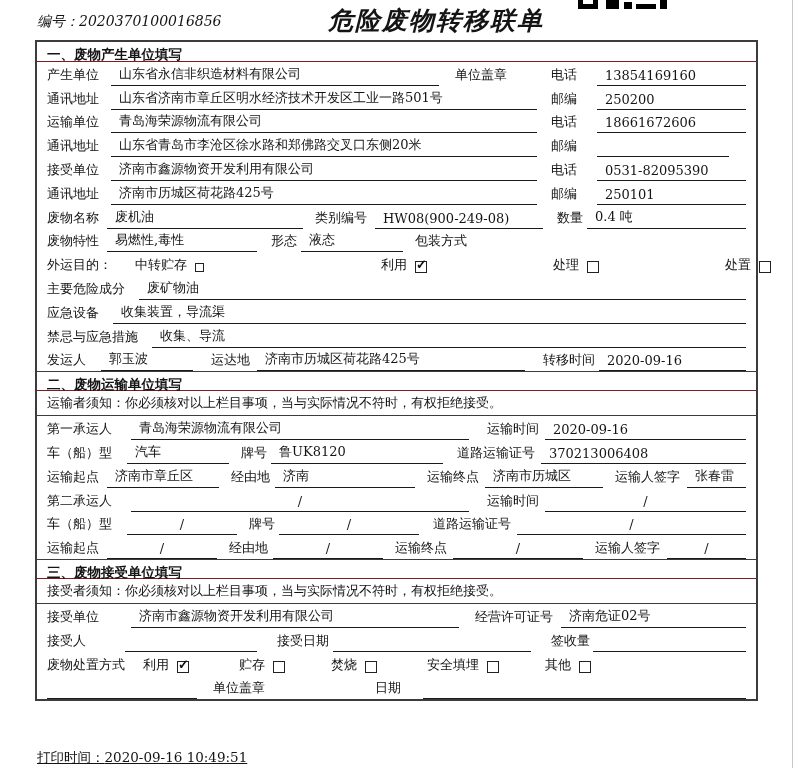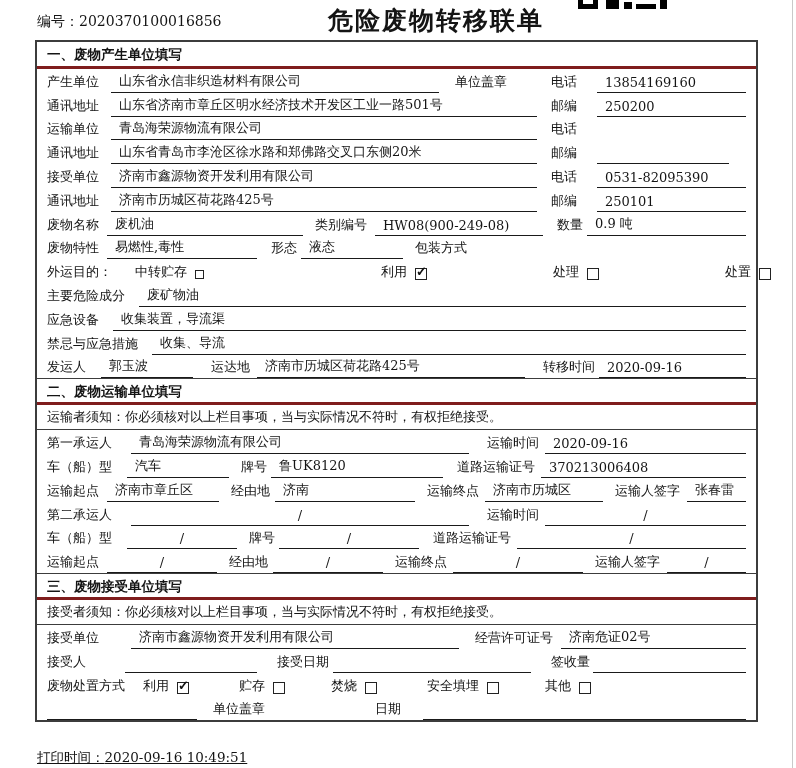--- a/index.html
+++ b/index.html
@@ -8,37 +8,37 @@
     font-family: "DejaVu Serif", "Liberation Serif", serif;
     font-size: 13px;
     color: #141414;
     position: relative;
   }
   .window-edge {
     position: absolute; top: 0; right: 3px; width: 1px; height: 768px;
     background: #c9c9c9;
   }
   
-  .header { position: relative; height: 52px; }
+  .header { position: relative; height: 52px; font-style: italic; }
   .serial { position: absolute; left: 37px; top: 13px; font-size: 14px; white-space: nowrap; }
   .doc-title {
     position: absolute; left: 328px; top: 4px;
     font-size: 25px; font-weight: bold; letter-spacing: 2px; white-space: nowrap;
   }
   .qr { position: absolute; left: 578px; top: 0; width: 90px; height: 10px; }
   .qr i { position: absolute; background: #000; display: block; }
   
   .form {
     position: absolute; left: 35px; top: 40px; width: 723px;
     border: 2px solid #3c3c3c; background: #fff;
   }
   .sec-title {
-    height: 27px; line-height: 25px; padding-left: 10px;
+    height: 20px; line-height: 25px; padding-left: 10px;
     font-weight: bold; font-size: 13.5px;
-    border-bottom: 3px solid #7f1d1d;
+    border-bottom: 1px solid #7f1d1d;
     white-space: nowrap;
   }
   .sec-title.not-first { border-top: 1px solid #3c3c3c; }
   .notice { height: 25px; line-height: 24px; padding-left: 10px; border-bottom: 1px solid #3c3c3c; white-space: nowrap; }
   .row {
     height: 23.8px; padding: 0 10px;
     display: flex; align-items: flex-end;
   }
   .lbl { white-space: nowrap; padding-bottom: 2px; flex-shrink: 0; }
   .plain { white-space: nowrap; padding-bottom: 2px; }
@@ -103,20 +103,21 @@
     <span class="lbl" style="flex:0 0 46px">邮编</span>
     <span class="u" style="flex:1">250200</span>
   </div>
 
   <div class="row">
     <span class="lbl" style="flex:0 0 64px">运输单位</span>
     <span class="mid" style="flex:0 0 440px">
         <span class="u" style="flex:1;margin-right:14px">青岛海荣源物流有限公司</span>
       </span>
     <span class="lbl" style="flex:0 0 46px">电话</span>
+    <span class="u" style="flex:1">18661672606</span>
   </div>
 
   <div class="row">
     <span class="lbl" style="flex:0 0 64px">通讯地址</span>
     <span class="mid" style="flex:0 0 440px">
         <span class="u" style="flex:1;margin-right:14px">山东省青岛市李沧区徐水路和郑佛路交叉口东侧20米</span>
       </span>
     <span class="lbl" style="flex:0 0 46px">邮编</span>
     <span class="u" style="flex:0 0 132px"></span>
     <span class="filler"></span>
@@ -139,21 +140,21 @@
     <span class="lbl" style="flex:0 0 46px">邮编</span>
     <span class="u" style="flex:1">250101</span>
   </div>
 
   <div class="row">
     <span class="lbl" style="flex:0 0 60px">废物名称</span>
     <span class="u" style="flex:0 0 196px">废机油</span>
     <span class="lbl" style="flex:0 0 72px;padding-left:12px">类别编号</span>
     <span class="u" style="flex:0 0 168px">HW08(900-249-08)</span>
     <span class="lbl" style="flex:0 0 44px;padding-left:14px">数量</span>
-    <span class="u" style="flex:1">0.9 吨</span>
+    <span class="u" style="flex:1">0.4 吨</span>
   </div>
 
   <div class="row">
     <span class="lbl" style="flex:0 0 60px">废物特性</span>
     <span class="u" style="flex:0 0 150px">易燃性,毒性</span>
     <span class="lbl" style="flex:0 0 44px;padding-left:14px">形态</span>
     <span class="u" style="flex:0 0 102px">液态</span>
     <span class="lbl" style="flex:0 0 72px;padding-left:12px">包装方式</span>
   </div>
 

